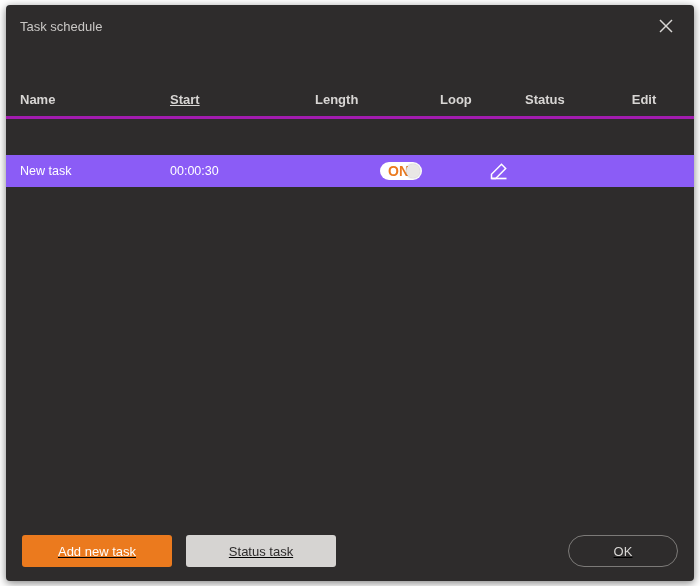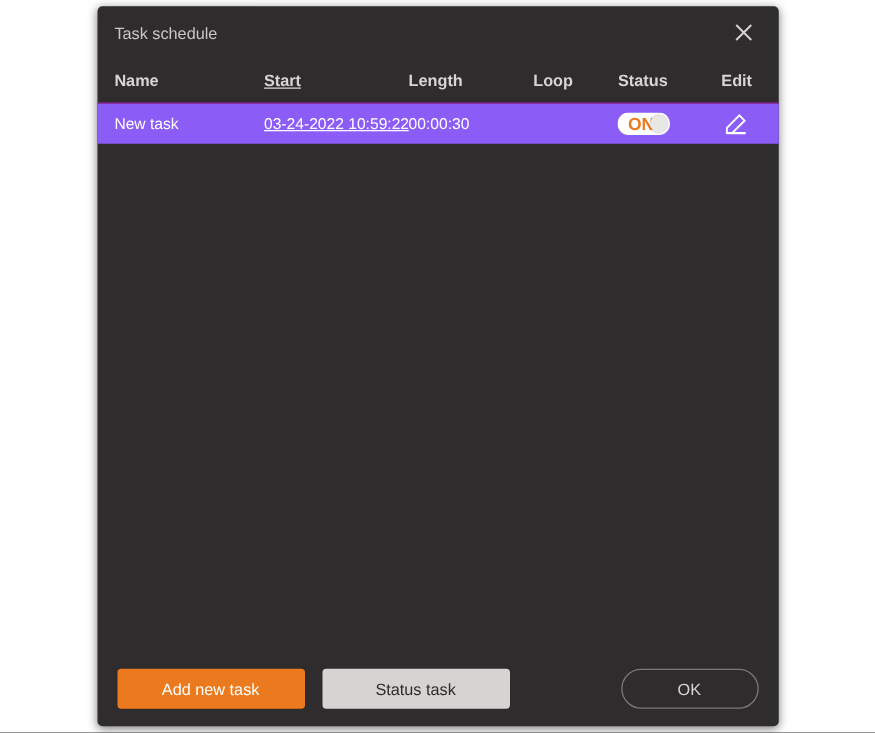--- a/index.html
+++ b/index.html
@@ -10,28 +10,29 @@
     }
     body {
       background: #fff;
       width: 700px;
       height: 586px;
       display: flex;
       align-items: center;
       justify-content: center;
     }
     .window {
-      width: 545px;
+      width: 688px;
       height: 576px;
       background: #2e2c2c;
       border-radius: 4px;
       display: flex;
       flex-direction: column;
       box-shadow: 0 2px 8px rgba(0,0,0,0.5);
       position: relative;
+      gap: 36px;
     }
     .titlebar {
       height: 42px;
       display: flex;
       align-items: center;
       padding: 0 14px;
       justify-content: space-between;
     }
     .title {
       color: #c9c7c5;
@@ -50,21 +51,21 @@
       stroke-width: 1.5;
     }
     .table-header {
       height: 36px;
       display: flex;
       align-items: center;
       color: #d8d6d4;
       font-size: 13px;
       font-weight: 600;
       padding: 0 14px;
-      border-bottom: 1px solid #a21caf;
+      border-bottom: 3px solid #a21caf;
     }
     .col-name { width: 150px; }
     .col-start { width: 145px; text-decoration: underline; }
     .col-length { width: 125px; }
     .col-loop { width: 85px; }
     .col-status { width: 95px; }
     .col-edit { width: 48px; text-align: center; }
     .task-row {
       height: 32px;
       display: flex;
@@ -115,20 +116,21 @@
     }
     .body-area {
       flex: 1;
     }
     .footer {
       height: 60px;
       display: flex;
       align-items: center;
       padding: 0 16px;
       gap: 14px;
+      text-decoration: underline;
     }
     .btn {
       height: 32px;
       padding: 0 24px;
       border-radius: 3px;
       font-size: 13px;
       display: flex;
       align-items: center;
       justify-content: center;
       cursor: pointer;
@@ -171,21 +173,20 @@
     <div class="col-name">Name</div>
     <div class="col-start">Start</div>
     <div class="col-length">Length</div>
     <div class="col-loop">Loop</div>
     <div class="col-status">Status</div>
     <div class="col-edit">Edit</div>
   </div>
 
   <div class="task-row">
     <div class="cell col-name">New task</div>
-    <div class="cell col-start">03-24-2022 10:59:22</div>
     <div class="cell col-length">00:00:30</div>
     <div class="cell col-loop"></div>
     <div class="cell col-status">
       <div class="toggle">
         <span class="toggle-label">ON</span>
         <span class="toggle-knob"></span>
       </div>
     </div>
     <div class="cell col-edit edit-icon">
       <svg width="20" height="20" viewBox="0 0 24 24">

